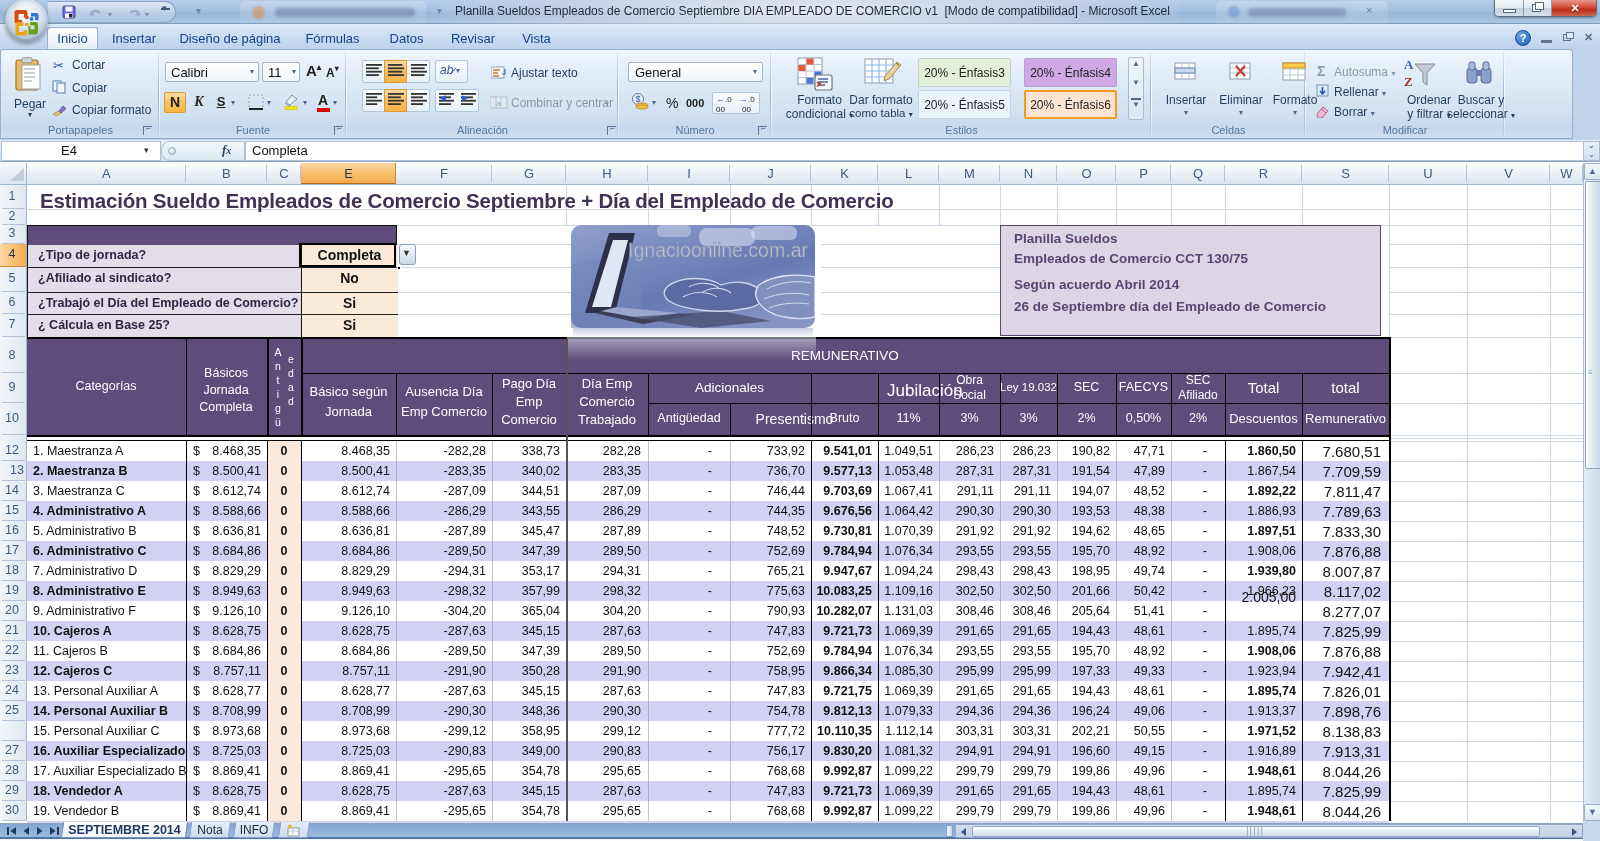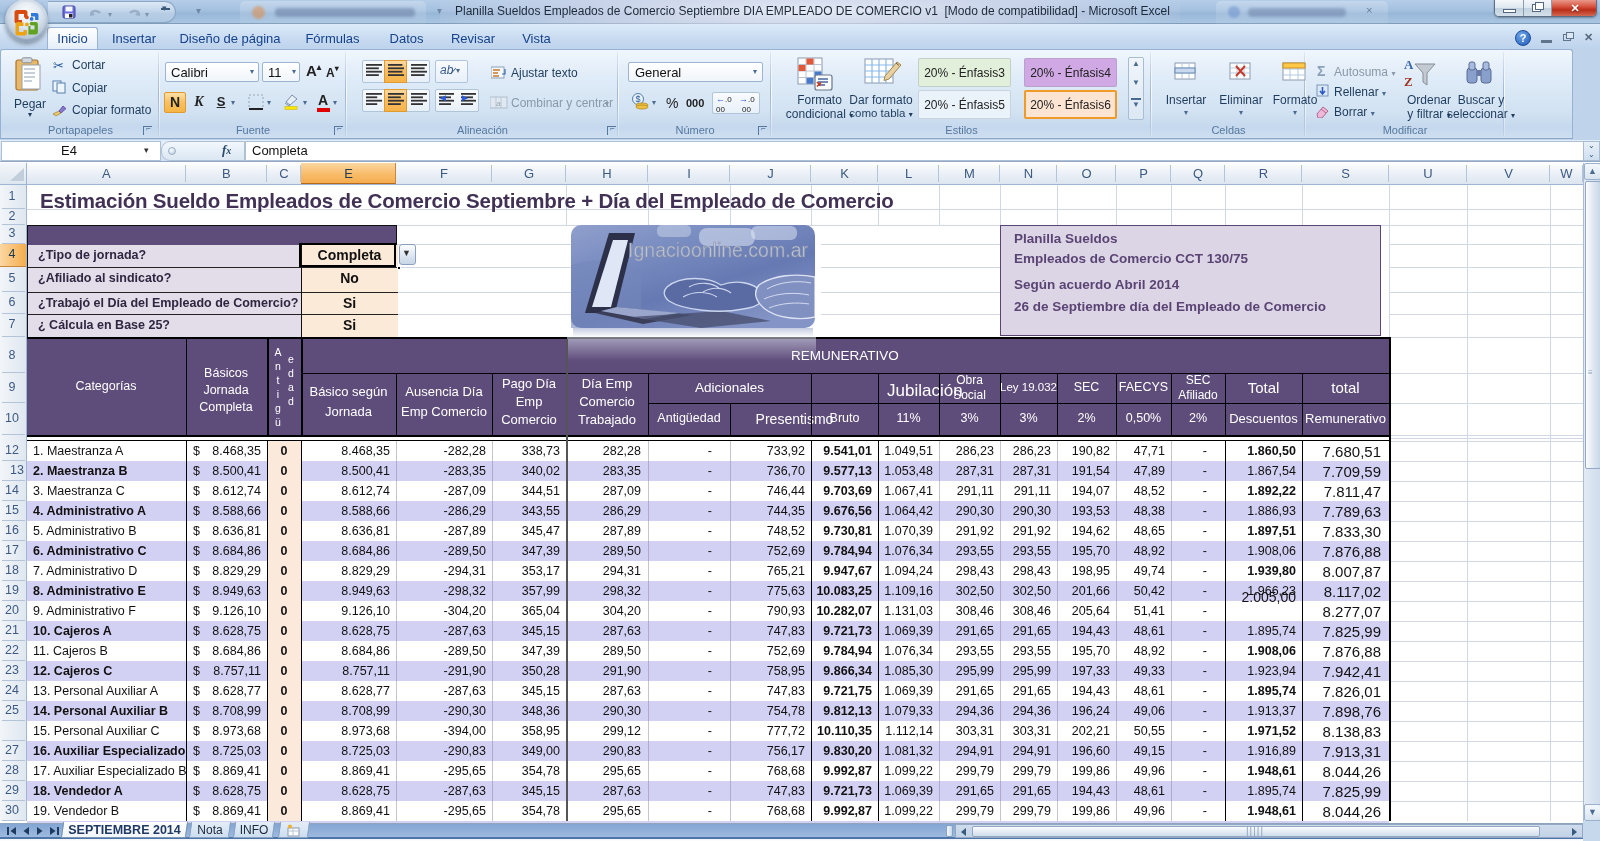--- a/index.html
+++ b/index.html
@@ -940,21 +940,21 @@
 <div class="tx" style="right:728px;top:519px;font-size:12.5px;font-weight:bold;color:#111;">9.812,13</div>
 <div class="tx" style="right:304px;top:519px;font-size:12.5px;color:#111;">1.913,37</div>
 <div class="tx" style="right:219px;top:518px;font-size:15px;color:#111;">7.898,76</div>
 <div class="ab" style="left:27px;top:536px;width:1362px;height:20px;background:#fff;"></div>
 <div class="ab" style="left:267px;top:536px;width:34px;height:20px;background:#fbe9dc;"></div>
 <div class="tx" style="left:33px;top:539px;font-size:12.5px;color:#111;">15. Personal Auxiliar C</div>
 <div class="tx" style="left:193px;top:539px;font-size:12.5px;color:#111;">$</div>
 <div class="tx" style="right:1339px;top:539px;font-size:12.5px;color:#111;">8.973,68</div>
 <div class="tx" style="left:267px;top:539px;width:34px;text-align:center;font-size:12.5px;font-weight:bold;color:#111;">0</div>
 <div class="tx" style="right:1210px;top:539px;font-size:12.5px;color:#111;">8.973,68</div>
-<div class="tx" style="right:1114px;top:539px;font-size:12.5px;color:#111;">-394,00</div>
+<div class="tx" style="right:1114px;top:539px;font-size:12.5px;color:#111;">-299,12</div>
 <div class="tx" style="right:1040px;top:539px;font-size:12.5px;color:#111;">358,95</div>
 <div class="tx" style="right:959px;top:539px;font-size:12.5px;color:#111;">299,12</div>
 <div class="tx" style="right:795px;top:539px;font-size:12.5px;color:#111;">777,72</div>
 <div class="tx" style="right:667px;top:539px;font-size:12.5px;color:#111;">1.112,14</div>
 <div class="tx" style="right:606px;top:539px;font-size:12.5px;color:#111;">303,31</div>
 <div class="tx" style="right:549px;top:539px;font-size:12.5px;color:#111;">303,31</div>
 <div class="tx" style="right:490px;top:539px;font-size:12.5px;color:#111;">202,21</div>
 <div class="tx" style="right:435px;top:539px;font-size:12.5px;color:#111;">50,55</div>
 <div class="tx" style="right:888px;top:539px;font-size:12.5px;color:#111;">-</div>
 <div class="tx" style="right:393px;top:539px;font-size:12.5px;color:#111;">-</div>

